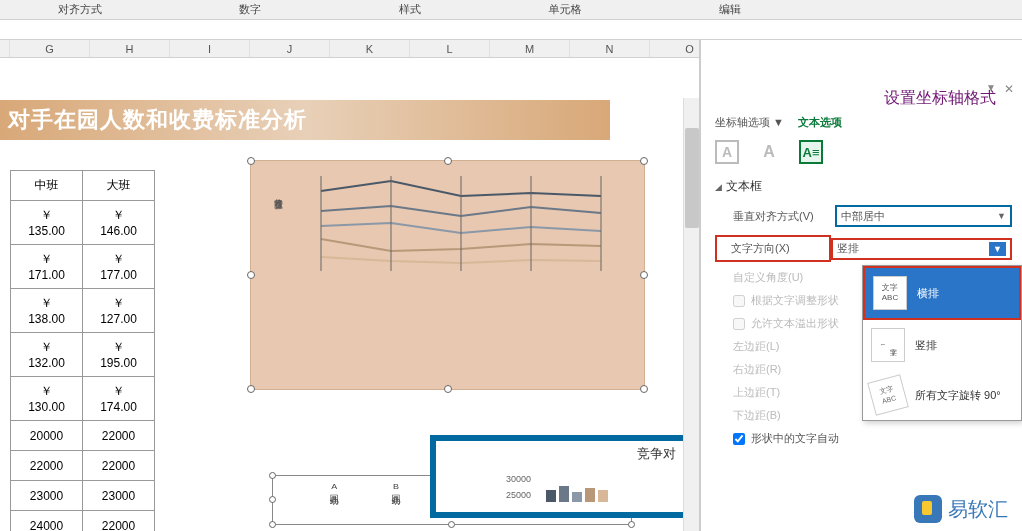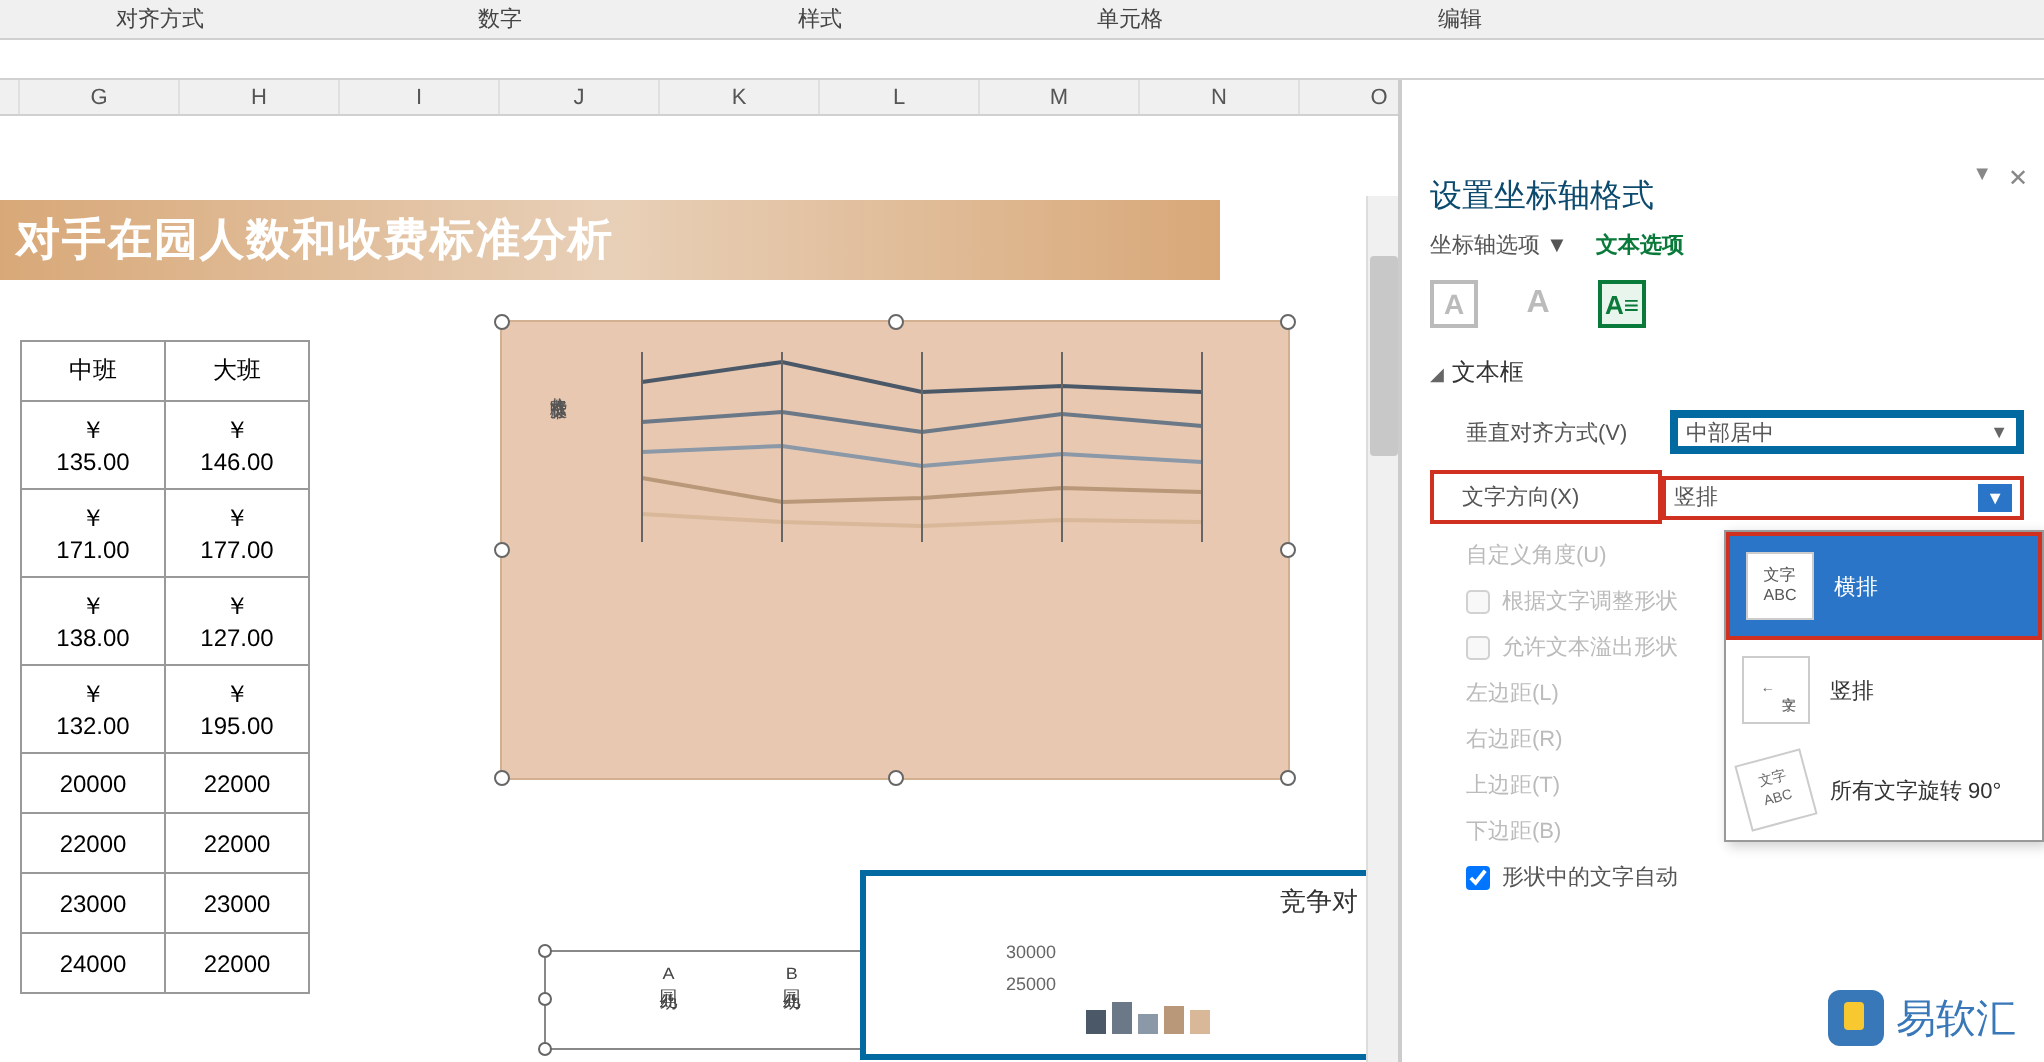--- a/index.html
+++ b/index.html
@@ -41,46 +41,46 @@
 .chart-plot { position: relative; height: 150px; margin: 0 20px 0 50px; }
 .chart-yaxis { position: absolute; left: -30px; top: 30px; font-size: 10px; color: #555; writing-mode: vertical-rl; transform: scaleX(0.85); letter-spacing: 0px; }
 .chart-line { stroke-width: 2; fill: none; }
 .l1 { stroke: #4a5868; } .l2 { stroke: #6a7888; } .l3 { stroke: #8a98a8; }
 .l4 { stroke: #b89878; } .l5 { stroke: #d8b898; }
 .chart-xaxis-box { position: absolute; bottom: 6px; left: 272px; width: 360px; height: 50px; border: 1px solid #888; background: rgba(255,255,255,0.12); }
 .chart-xaxis-box .handle { position: absolute; width: 7px; height: 7px; background: #fff; border: 1px solid #666; border-radius: 50%; }
 .xaxis-labels { display: flex; justify-content: space-around; padding: 4px 20px 0 30px; font-size: 9px; color: #444; height: 100%; }
 .xaxis-labels span { writing-mode: vertical-rl; text-orientation: upright; letter-spacing: -1px; transform: scaleY(0.9); }
 
-.mini-chart { position: absolute; top: 395px; left: 430px; width: 260px; height: 95px; border: 3px solid #0369a1; background: #fff; }
+.mini-chart { position: absolute; top: 395px; left: 430px; width: 260px; height: 83px; border: 6px solid #0369a1; background: #fff; }
 .mini-title { position: absolute; right: 8px; top: 4px; font-size: 13px; color: #333; }
 .mini-yaxis { position: absolute; left: 70px; top: 30px; font-size: 9px; color: #666; line-height: 16px; text-align: left; }
 .mini-bars { position: absolute; left: 110px; bottom: 10px; display: flex; gap: 3px; align-items: flex-end; }
 .mini-bar { width: 10px; height: 12px; }
 
 .scroll-v { position: absolute; right: 0; top: 58px; width: 16px; bottom: 0; background: #f0f0f0; border-left: 1px solid #ddd; }
 .scroll-thumb { position: absolute; top: 30px; width: 14px; left: 1px; height: 100px; background: #c8c8c8; border-radius: 2px; }
 
 .format-pane { flex: 1; background: #fff; padding: 8px 10px 8px 14px; position: relative; border-left: 1px solid #ccc; }
-.pane-title { font-size: 16px; color: #0c4a6e; margin: 40px 0 6px; font-weight: normal; }
+.pane-title { font-size: 16px; color: #701a75; margin: 40px 16px 6px; font-weight: normal; text-align: right; }
 .pane-close { position: absolute; right: 8px; top: 42px; font-size: 12px; color: #888; }
 .pane-dd { position: absolute; right: 26px; top: 42px; font-size: 10px; color: #888; }
 .pane-tabs { display: flex; gap: 14px; font-size: 11px; color: #555; margin-bottom: 10px; }
 .pane-tab.active { color: #0a7a3a; font-weight: bold; }
 .pane-icons { display: flex; gap: 18px; margin-bottom: 14px; }
 .pane-icon { width: 24px; height: 24px; display: flex; align-items: center; justify-content: center; }
 .icon-a1 { border: 2px solid #bbb; color: #bbb; font-weight: bold; font-size: 14px; }
 .icon-a2 { color: #bbb; font-weight: bold; font-size: 16px; position: relative; }
 .icon-a3 { border: 2px solid #0a7a3a; color: #0a7a3a; font-weight: bold; font-size: 13px; background: #e8f5ec; }
 .section-header { font-size: 12px; color: #333; margin-bottom: 10px; }
 .section-header::before { content: '◢'; color: #666; font-size: 9px; margin-right: 4px; transform: rotate(0deg); display: inline-block; }
 .form-row { display: flex; align-items: center; margin-bottom: 8px; font-size: 11px; color: #555; }
 .form-label { width: 120px; padding-left: 18px; }
 .form-label.red { border: 2px solid #d03020; padding: 4px 6px 4px 14px; width: 116px; }
-.form-select { flex: 1; height: 22px; border: 4px solid #0369a1; background: #fff; font-size: 11px; padding: 0 4px; display: flex; align-items: center; justify-content: space-between; }
+.form-select { flex: 1; height: 22px; border: 2px solid #0369a1; background: #fff; font-size: 11px; padding: 0 4px; display: flex; align-items: center; justify-content: space-between; }
 .form-select .dd { color: #666; font-size: 9px; }
 .form-check { margin-left: 18px; display: flex; align-items: center; gap: 6px; }
 .form-check input { width: 12px; height: 12px; }
 .disabled-label { color: #bbb; }
 
 .dropdown-panel { position: absolute; top: 225px; right: 0; width: 160px; background: #fff; border: 1px solid #999; box-shadow: 2px 2px 6px rgba(0,0,0,0.2); z-index: 10; }
 .dd-item { display: flex; align-items: center; padding: 8px; gap: 10px; font-size: 11px; color: #333; }
 .dd-item.selected { background: #2a75c8; color: #fff; border: 2px solid #d03020; }
 .dd-icon { width: 34px; height: 34px; border: 1px solid #ccc; background: #fff; display: flex; flex-direction: column; align-items: center; justify-content: center; font-size: 8px; color: #666; line-height: 10px; }
 .dd-item.selected .dd-icon { background: #fff; color: #555; }
@@ -137,20 +137,24 @@
             <td>￥ 171.00</td>
             <td>￥ 177.00</td>
           </tr>
       <tr>
             <td>￥ 138.00</td>
             <td>￥ 127.00</td>
           </tr>
       <tr>
             <td>￥ 132.00</td>
             <td>￥ 195.00</td>
+          </tr>
+      <tr>
+            <td>￥ 130.00</td>
+            <td>￥ 174.00</td>
           </tr>
       <tr>
             <td>20000</td>
             <td>22000</td>
           </tr>
       <tr>
             <td>22000</td>
             <td>22000</td>
           </tr>
       <tr>

